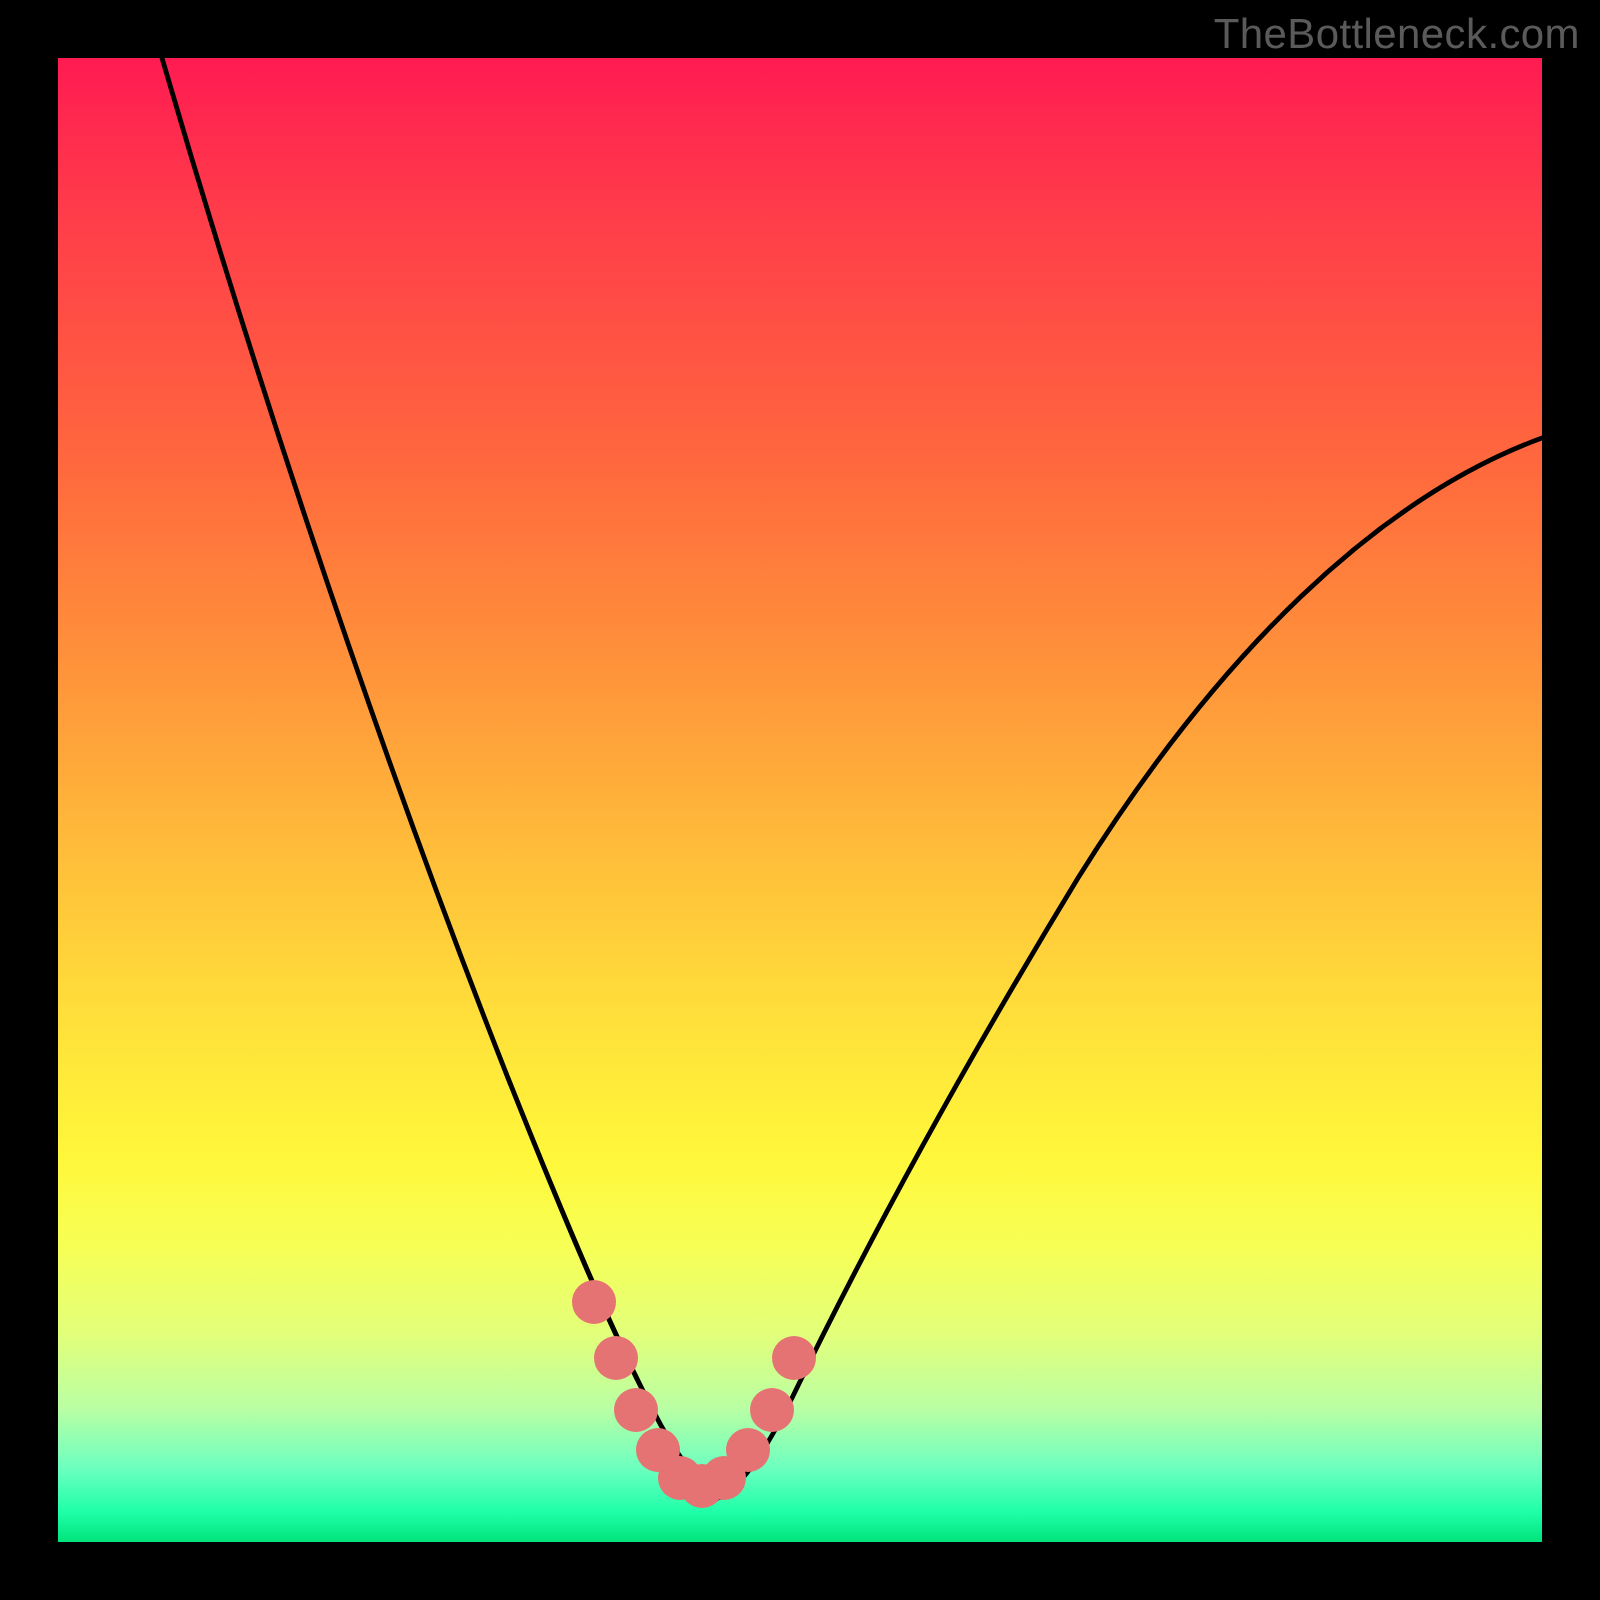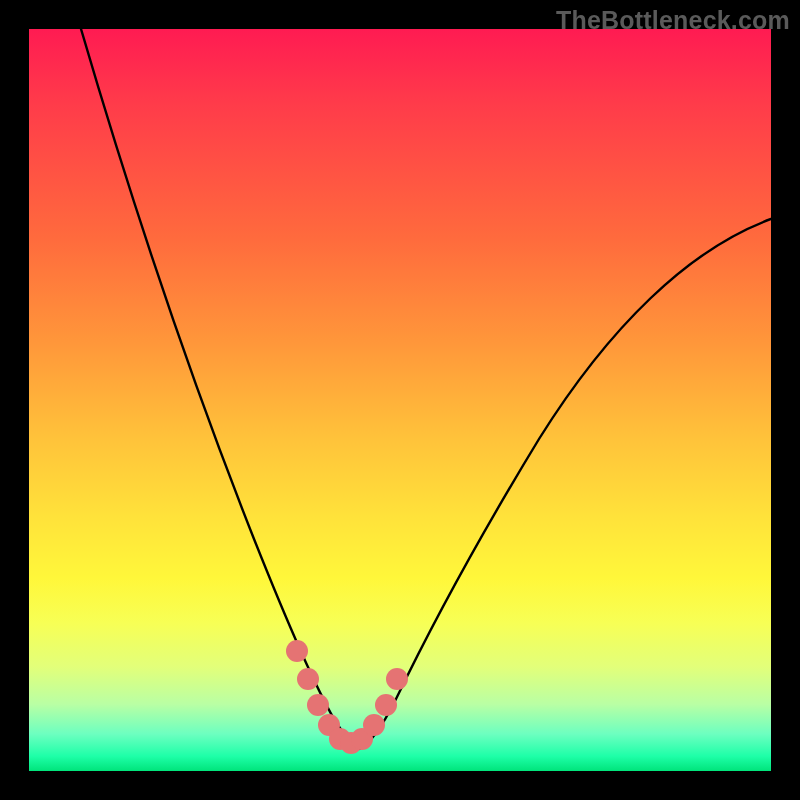--- a/index.html
+++ b/index.html
@@ -46,22 +46,22 @@
     left: 0;
     top: 0;
     width: 742px;
     height: 742px;
   }
   .watermark {
     position: absolute;
     top: 6px;
     right: 10px;
     color: #5a5a5a;
-    font-size: 25px;
-    font-weight: 700;
+    font-size: 21px;
+    font-weight: 400;
     letter-spacing: 0.2px;
     user-select: none;
   }
 </style>
 </head>
 <body>
 
 <div class="stage">
   <div class="plot-area">
     <svg class="curve" viewBox="0 0 742 742" preserveAspectRatio="none">

